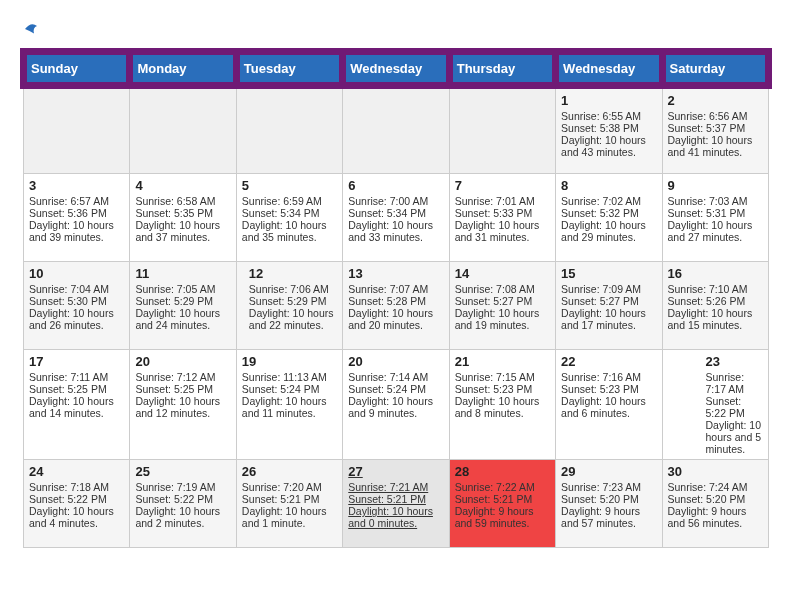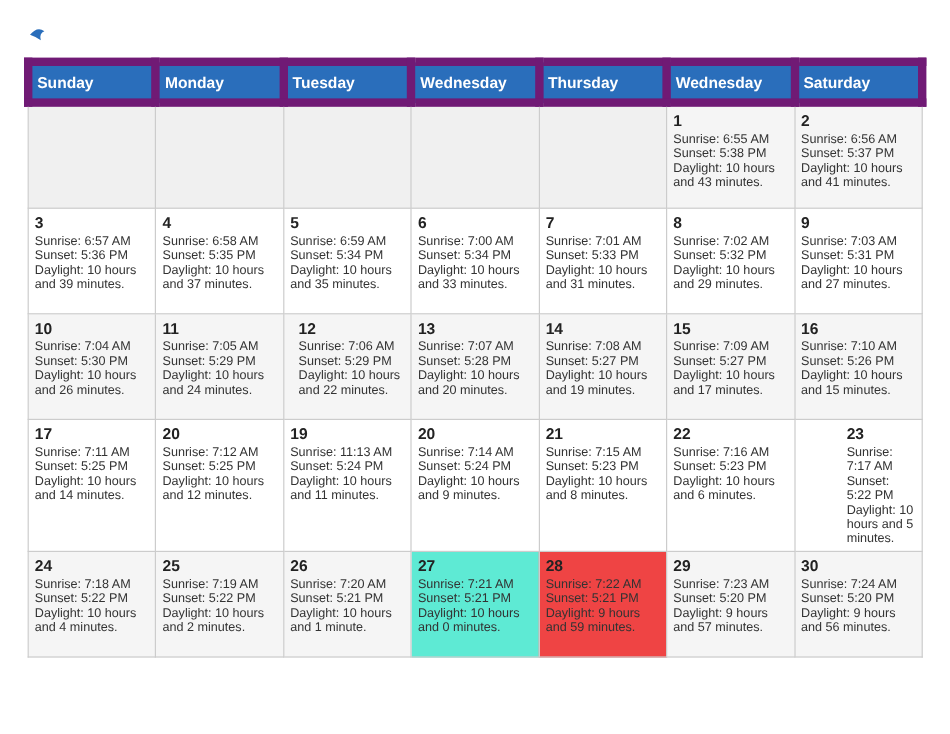--- a/index.html
+++ b/index.html
@@ -283,21 +283,21 @@
           <div>Sunrise: 7:19 AM</div>
           <div>Sunset: 5:22 PM</div>
           <div>Daylight: 10 hours and 2 minutes.</div>
         </td>
         <td style="background: rgb(245, 245, 245);">
           <span class="day-num">26</span>
           <div>Sunrise: 7:20 AM</div>
           <div>Sunset: 5:21 PM</div>
           <div>Daylight: 10 hours and 1 minute.</div>
         </td>
-        <td style="background: #5eead4;">
+        <td style="background: #e5e5e5; text-decoration: underline;">
           <span class="day-num">27</span>
           <div>Sunrise: 7:21 AM</div>
           <div>Sunset: 5:21 PM</div>
           <div>Daylight: 10 hours and 0 minutes.</div>
         </td>
         <td style="background: #ef4444;">
           <span class="day-num">28</span>
           <div>Sunrise: 7:22 AM</div>
           <div>Sunset: 5:21 PM</div>
           <div>Daylight: 9 hours and 59 minutes.</div>

